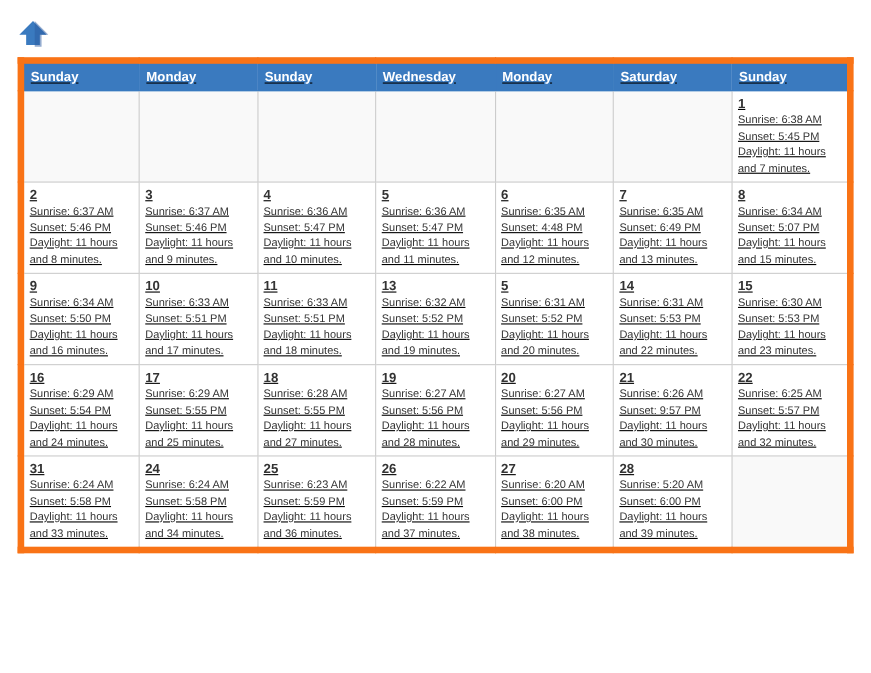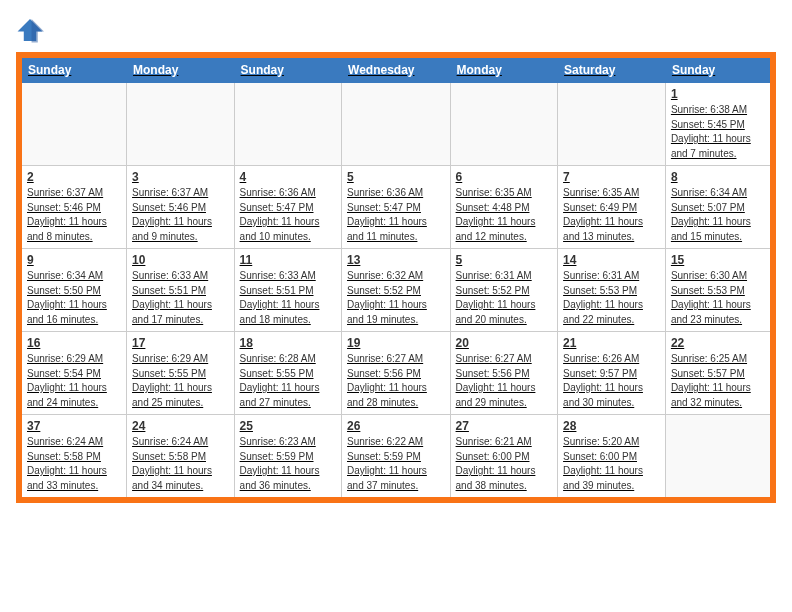--- a/index.html
+++ b/index.html
@@ -260,21 +260,21 @@
         </td>
         <td>
           <span class="day-number">22</span>
           <div class="day-info">Sunrise: 6:25 AM
 Sunset: 5:57 PM
 Daylight: 11 hours and 32 minutes.</div>
         </td>
       </tr>
       <tr>
         <td>
-          <span class="day-number">37</span>
+          <span class="day-number">31</span>
           <div class="day-info">Sunrise: 6:24 AM
 Sunset: 5:58 PM
 Daylight: 11 hours and 33 minutes.</div>
         </td>
         <td>
           <span class="day-number">24</span>
           <div class="day-info">Sunrise: 6:24 AM
 Sunset: 5:58 PM
 Daylight: 11 hours and 34 minutes.</div>
         </td>
@@ -285,21 +285,21 @@
 Daylight: 11 hours and 36 minutes.</div>
         </td>
         <td>
           <span class="day-number">26</span>
           <div class="day-info">Sunrise: 6:22 AM
 Sunset: 5:59 PM
 Daylight: 11 hours and 37 minutes.</div>
         </td>
         <td>
           <span class="day-number">27</span>
-          <div class="day-info">Sunrise: 6:21 AM
+          <div class="day-info">Sunrise: 6:20 AM
 Sunset: 6:00 PM
 Daylight: 11 hours and 38 minutes.</div>
         </td>
         <td>
           <span class="day-number">28</span>
           <div class="day-info">Sunrise: 5:20 AM
 Sunset: 6:00 PM
 Daylight: 11 hours and 39 minutes.</div>
         </td>
         <td class="empty"></td>

